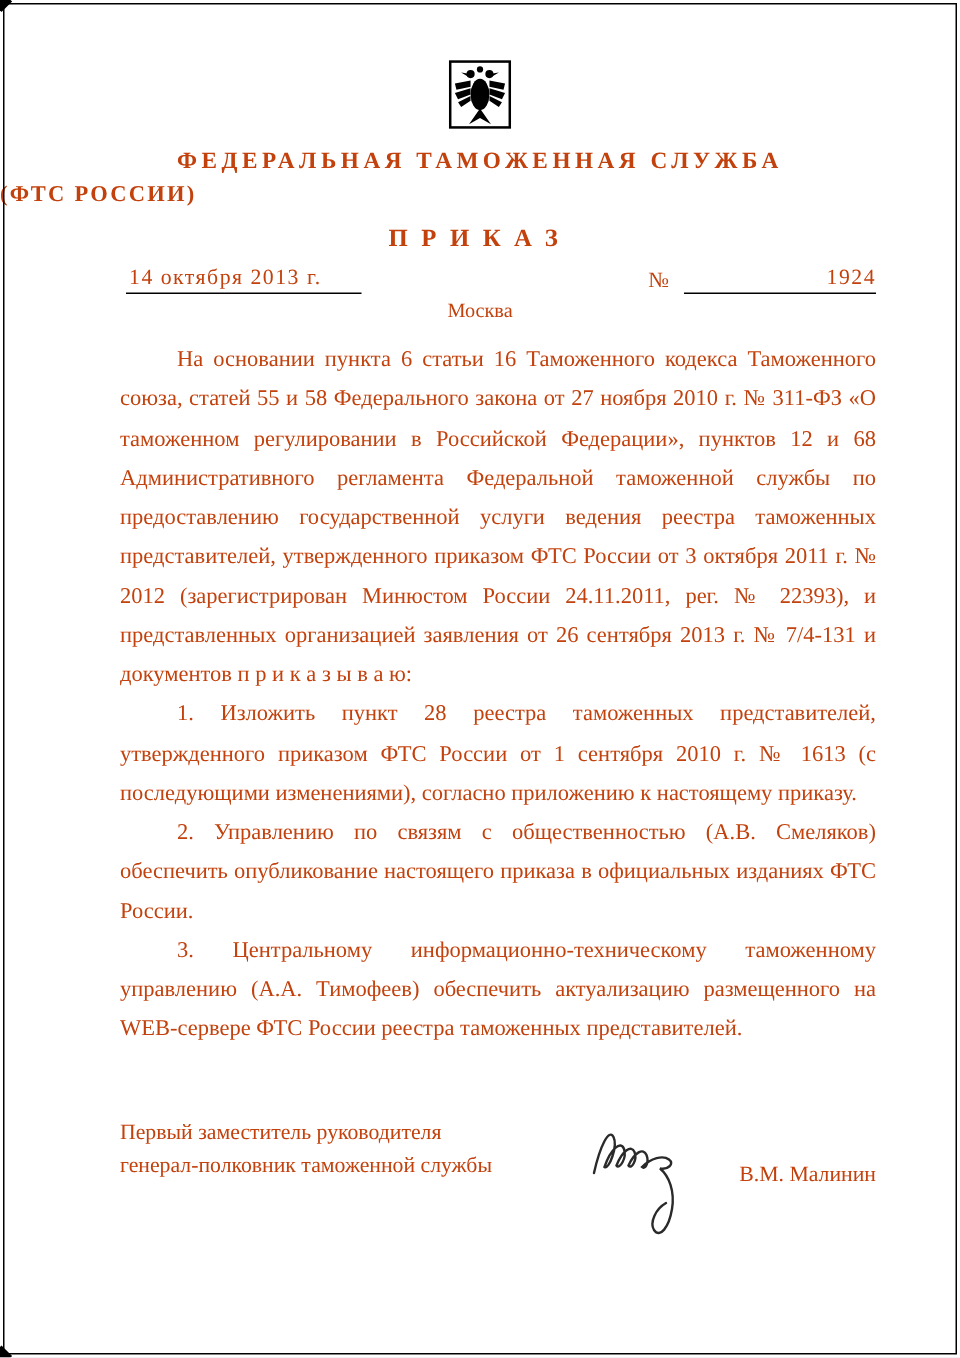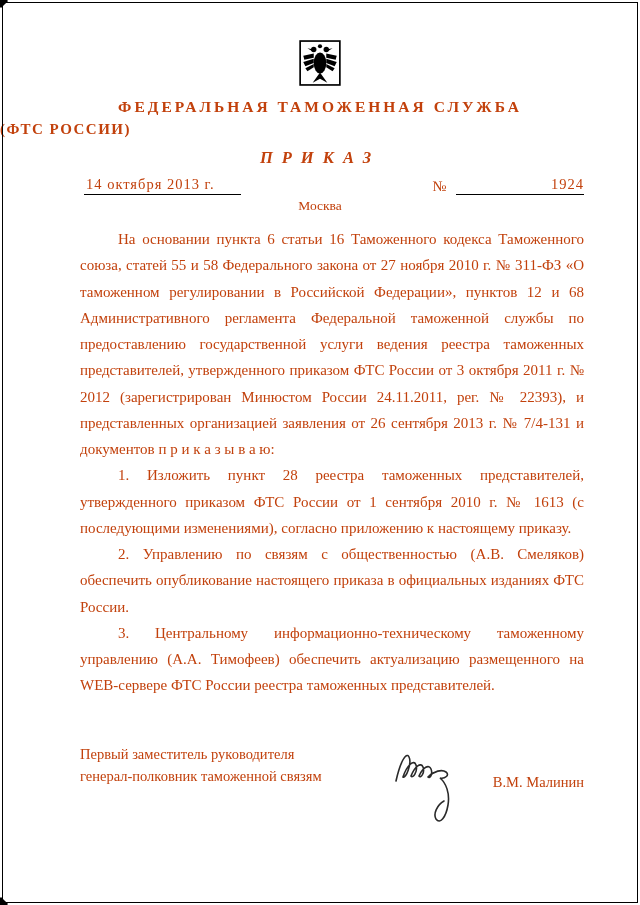--- a/index.html
+++ b/index.html
@@ -46,21 +46,20 @@
     font-size: 15px;
     letter-spacing: 1.5px;
     margin-top: 5px;
   }
   .doc-type {
     text-align: center;
     font-weight: bold;
     font-size: 16.5px;
     letter-spacing: 9px;
     margin-top: 10px;
-    font-style: italic;
   }
 
   .date-row {
     display: flex;
     justify-content: space-between;
     align-items: flex-end;
     margin: 8px 56px 0 84px;
     font-size: 14.5px;
   }
   .date-value {
@@ -167,21 +166,21 @@
   <div class="body-text">
     <p>На основании пункта 6 статьи 16 Таможенного кодекса Таможенного союза, статей 55 и 58 Федерального закона от 27 ноября 2010 г. № 311-ФЗ «О таможенном регулировании в Российской Федерации», пунктов 12 и 68 Административного регламента Федеральной таможенной службы по предоставлению государственной услуги ведения реестра таможенных представителей, утвержденного приказом ФТС России от 3 октября 2011 г. № 2012 (зарегистрирован Минюстом России 24.11.2011, рег. № 22393), и представленных организацией заявления от 26 сентября 2013 г. № 7/4-131 и документов п р и к а з ы в а ю:</p>
     <p>1. Изложить пункт 28 реестра таможенных представителей, утвержденного приказом ФТС России от 1 сентября 2010 г. № 1613 (с последующими изменениями), согласно приложению к настоящему приказу.</p>
     <p>2. Управлению по связям с общественностью (А.В. Смеляков) обеспечить опубликование настоящего приказа в официальных изданиях ФТС России.</p>
     <p>3. Центральному информационно-техническому таможенному управлению (А.А. Тимофеев) обеспечить актуализацию размещенного на WEB-сервере ФТС России реестра таможенных представителей.</p>
   </div>
 
   <div class="sig-block">
     <div class="sig-position">
       <div>Первый заместитель руководителя</div>
-      <div>генерал-полковник таможенной связям</div>
+      <div>генерал-полковник таможенной службы</div>
     </div>
     <div class="sig-stroke">
       <svg viewBox="0 0 100 95" width="100" height="95" aria-hidden="true">
         <path d="M6 48 C10 30, 16 18, 19 24 C22 30, 16 46, 13 44
                  C17 32, 24 26, 26 32 C28 38, 23 46, 21 43
                  C25 33, 31 29, 33 34 C35 39, 31 46, 29 43
                  C33 34, 39 31, 41 36 C43 41, 40 46, 38 44
                  C44 38, 52 36, 56 39 C60 42, 55 46, 50 45
                  C56 50, 60 60, 58 72 C56 84, 50 92, 46 86 C43 81, 47 72, 54 68" fill="none" stroke="#2a2a2a" stroke-width="1.6" stroke-linecap="round"></path>
       </svg>

